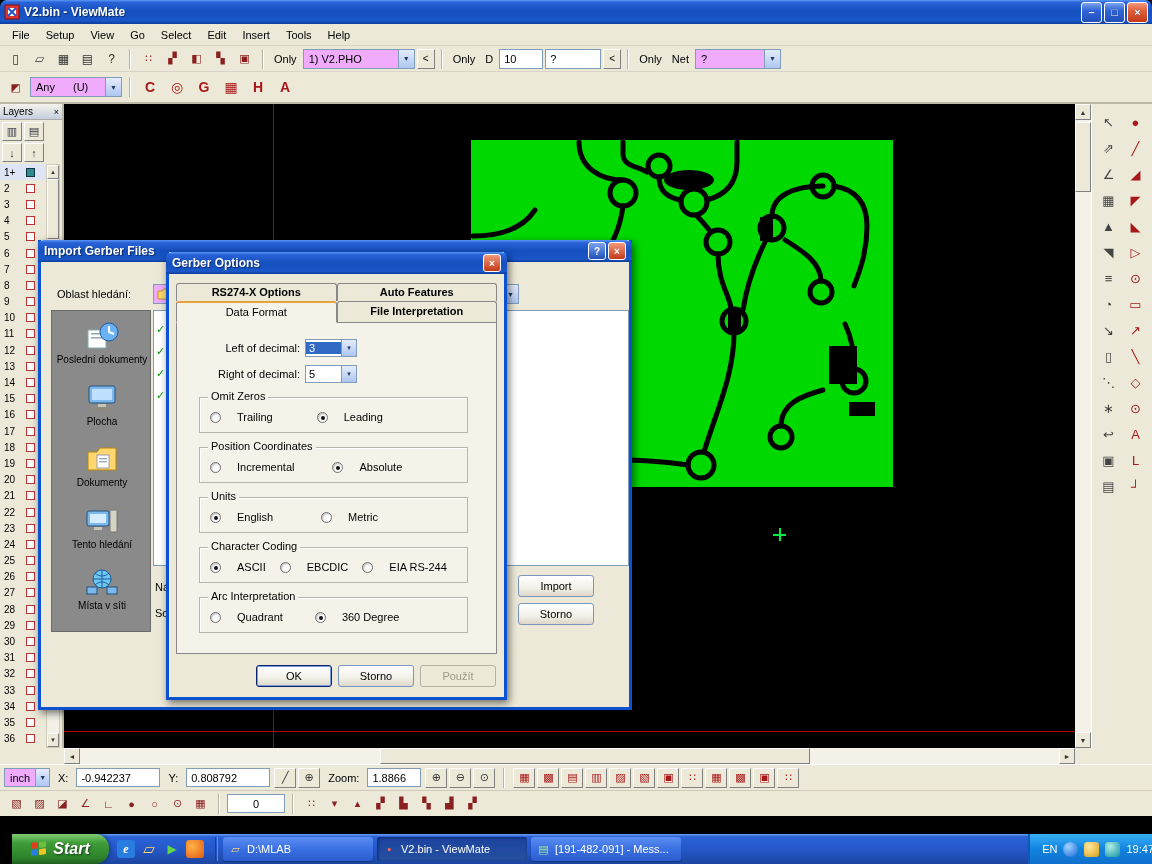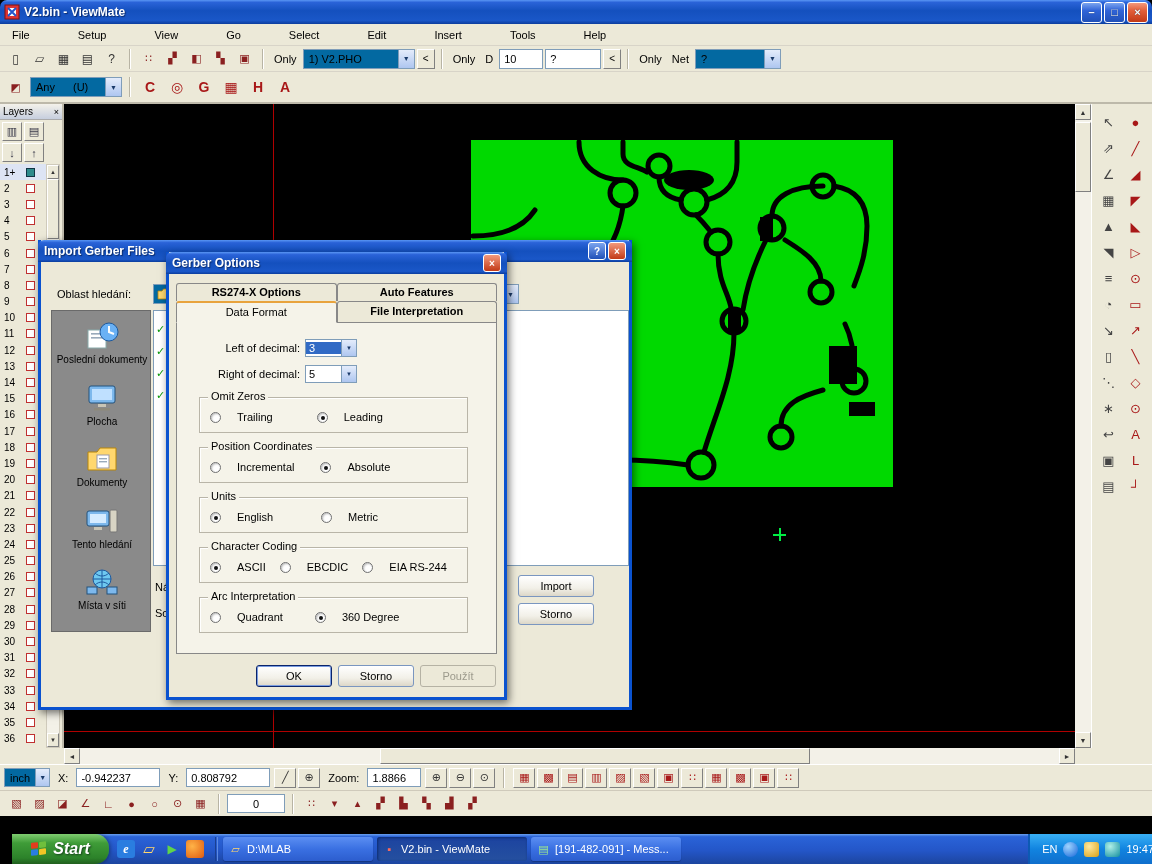--- a/index.html
+++ b/index.html
@@ -15,33 +15,33 @@
   .title-text { color:#fff; font-weight:bold; font-size:12px; text-shadow:1px 1px 1px #0a2a6a; flex:1; }
   .win-controls { display:flex; gap:2px; }
   .winbtn { width:21px; height:21px; border-radius:3px; color:#fff; font-size:11px; font-weight:bold;
     display:flex; align-items:center; justify-content:center;
     background:linear-gradient(180deg,#7ba4ef 0%,#3064d8 40%,#2050b8 100%);
     border:1px solid #fff; text-shadow:0 0 1px #123; }
   .winbtn.close { background:linear-gradient(180deg,#f3997c 0%,#e25f3a 40%,#c23a17 100%); }
 
   
   .menubar { position:absolute; left:0; top:24px; width:1152px; height:22px; background:#ece9d8;
-    display:flex; align-items:center; padding-left:4px; border-bottom:1px solid #d8d4c8;gap:32px; }
+    display:flex; align-items:center; padding-left:4px; border-bottom:1px solid #d8d4c8; }
   .menu-item { padding:3px 8px; }
 
   .toolbar { position:absolute; left:0; width:1152px; background:#ece9d8; display:flex; align-items:center; }
   .tb1 { top:46px; height:26px; border-bottom:1px solid #d8d4c8; padding-left:4px; gap:2px; }
   .tb2 { top:72px; height:32px; border-bottom:2px solid #bdb9aa; padding-left:4px; gap:3px; }
   .iconrow { display:flex; gap:1px; }
   .tbtn { width:23px; height:22px; background:#ece9d8; border:1px solid #ece9d8; font-size:12px;
     display:flex; align-items:center; justify-content:center; color:#333; cursor:default; }
   .tbtn.pat { color:#8a2020; font-size:11px; }
   .sep { width:2px; height:20px; border-left:1px solid #b8b4a4; border-right:1px solid #fff; margin:0 4px; }
   .lbl { padding:0 4px; }
-  .combo { display:inline-flex; align-items:center; height:20px; background:#0369a1;
+  .combo { display:inline-flex; align-items:center; height:20px; background:#f0abfc;
     border:1px solid #7f9db9; }
   .combo .combo-val { padding:0 5px; white-space:nowrap; flex:1; }
   .combo .combo-btn { width:16px; height:100%; font-size:7px; color:#1a3a6a; border-left:1px solid #7f9db9;
     background:linear-gradient(180deg,#e4ecfb,#aec6f0); display:flex; align-items:center; justify-content:center; }
   .field { height:20px; background:#fff; border:1px solid #7f9db9; display:flex; align-items:center; padding:0 4px; }
   .small-btn { width:18px; height:20px; background:#ece9d8; border:1px solid; border-color:#fff #808080 #808080 #fff;
     display:flex; align-items:center; justify-content:center; font-size:10px; }
   .letterbtn { width:24px; height:24px; font-weight:bold; font-size:14px; background:#ece9d8;
     border:1px solid #ece9d8; display:flex; align-items:center; justify-content:center; }
 
@@ -756,21 +756,21 @@
           <span>Leading</span>
         </span>
       </div>
 
       <div class="group">
         <span class="group-label">Position Coordinates</span>
         <span class="radio">
           <span class="rdot"></span>
           <span>Incremental</span>
         </span>
-        <span class="radio" style="margin-left:12px">
+        <span class="radio" style="margin-left:24px">
           <span class="rdot on"></span>
           <span>Absolute</span>
         </span>
       </div>
 
       <div class="group">
         <span class="group-label">Units</span>
         <span class="radio">
           <span class="rdot on"></span>
           <span>English</span>

